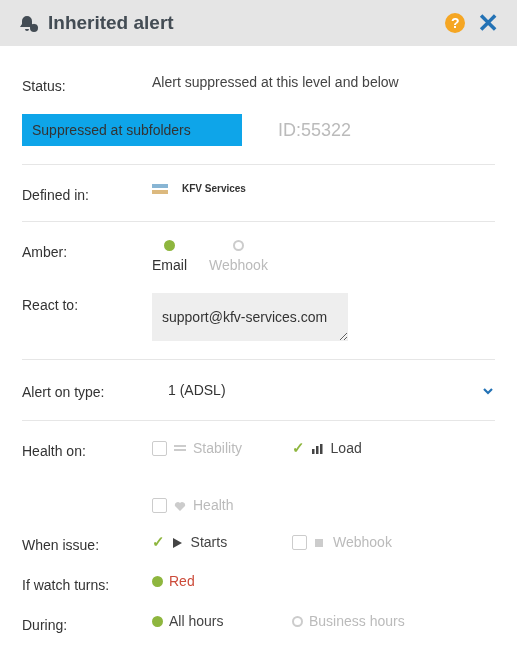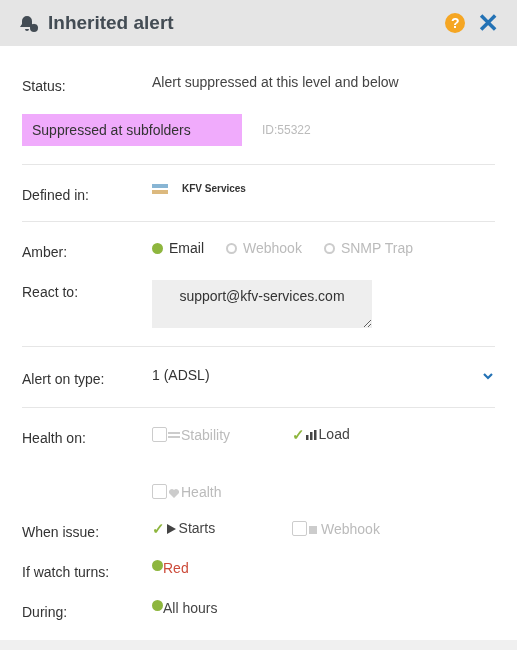--- a/index.html
+++ b/index.html
@@ -7,36 +7,36 @@
 .header { background: #e5e5e5; padding: 10px 18px; display: flex; align-items: center; }
 .header-title { font-size: 19px; font-weight: 600; color: #434c54; flex: 1; display: flex; align-items: center; gap: 8px; }
 .header-actions { display: flex; gap: 12px; align-items: center; }
 .help-icon { width: 20px; height: 20px; border-radius: 50%; background: #f5a623; color: #fff; font-weight: bold; display: inline-flex; align-items: center; justify-content: center; font-size: 14px; cursor: pointer; }
 .close-icon { color: #2372b5; font-size: 26px; font-weight: bold; cursor: pointer; line-height: 1; }
 .body { padding: 18px 22px 10px; }
 .row { display: flex; align-items: flex-start; padding: 10px 0; }
 .row-label { width: 130px; color: #333; padding-top: 4px; }
 .row-value { flex: 1; display: flex; align-items: center; gap: 8px; flex-wrap: wrap; }
 .sep { border-top: 1px solid #e6e6e6; margin: 8px 0; }
-.text-input { background: #f0abfc; border: none; padding: 8px 10px; font-size: 14px; color: #333; width: 220px; }
-.id-text { color: #bbb; margin-left: 12px; font-size: 12px; }
+.text-input { background: #0ea5e9; border: none; padding: 8px 10px; font-size: 14px; color: #333; width: 220px; }
+.id-text { color: #bbb; margin-left: 28px; font-size: 18px; }
 .def-icon { width: 16px; height: 10px; background: linear-gradient(#88b5d4, #88b5d4) 0 0/16px 4px no-repeat, linear-gradient(#dcb97e,#dcb97e) 0 6px/16px 4px no-repeat; display: inline-block; }
 .def-text { font-weight: 600; color: #333; margin-left: 6px; font-size: 10px; }
 .radio-group { display: flex; gap: 22px; }
-.radio-opt { display: flex; align-items: center; gap: 6px; color: #bbb; }
+.radio-opt { display: flex; align-items: center; gap: 6px; color: #bbb; flex-direction: column; }
 .radio-opt.sel { color: #333; }
 .dot { width: 11px; height: 11px; border-radius: 50%; border: 2px solid #ccc; display: inline-block; }
 .dot.green { background: #8eb63e; border-color: #8eb63e; }
-.textarea { background: #eeeeee; border: none; padding: 8px 10px; font-size: 14px; color: #333; width: 220px; height: 48px; resize: both; text-align: center; }
-.collapse-row { display: flex; align-items: flex-start; padding: 12px 0; cursor: pointer; }
+.textarea { background: #eeeeee; border: none; padding: 16px 10px; font-size: 14px; color: #333; width: 196px; height: 48px; resize: both; }
+.collapse-row { display: flex; align-items: center; padding: 12px 0; cursor: pointer; gap: 16px; }
 .collapse-row .row-label { font-weight: 400; }
 .collapse-val { flex: 1; color: #333; }
 .chev { color: #2372b5; }
 .chk-row { display: flex; gap: 40px; }
-.chk-opt { display: flex; align-items: flex-start; min-width: 100px; }
+.chk-opt { display: flex; align-items: center; gap: 6px; min-width: 100px; }
 .chk-opt.dim { color: #bbb; }
 .chkbox { width: 15px; height: 15px; border: 1.5px solid #ccc; border-radius: 2px; display: inline-block; }
 .check-mark { color: #8eb63e; font-size: 15px; font-weight: bold; }
 .tiny-icon { display: inline-block; width: 14px; color: #888; }
 .chk-opt.dim .tiny-icon { color: #ccc; }
 .amber { color: #f5a97a; }
 .red { color: #cc4b3a; }
 .footer { background: #f0f0f0; padding: 12px 18px; display: flex; align-items: center; }
 svg { display: inline-block; vertical-align: middle; }
 </style>
@@ -91,24 +91,20 @@
     <div class="row-label">Amber:</div>
     <div class="row-value radio-group">
       <div class="radio-opt sel">
         <span class="dot green"></span>
         <span>Email</span>
       </div>
       <div class="radio-opt">
         <span class="dot"></span>
         <span>Webhook</span>
       </div>
-      <div class="radio-opt">
-        <span class="dot"></span>
-        <span>SNMP Trap</span>
-      </div>
     </div>
   </div>
 
   <div class="row">
     <div class="row-label">React to:</div>
     <div class="row-value">
       <textarea class="textarea" style="">support@kfv-services.com</textarea>
     </div>
   </div>
 
@@ -186,20 +182,24 @@
     </div>
   </div>
 
   <div class="row">
     <div class="row-label">During:</div>
     <div class="row-value chk-row">
       <div class="chk-opt">
         <span class="dot green"></span>
         <span>All hours</span>
       </div>
+      <div class="chk-opt dim">
+        <span class="dot"></span>
+        <span>Business hours</span>
+      </div>
     </div>
   </div>
 
 </div>
 
 <div class="footer">
   
   
 </div>
 

